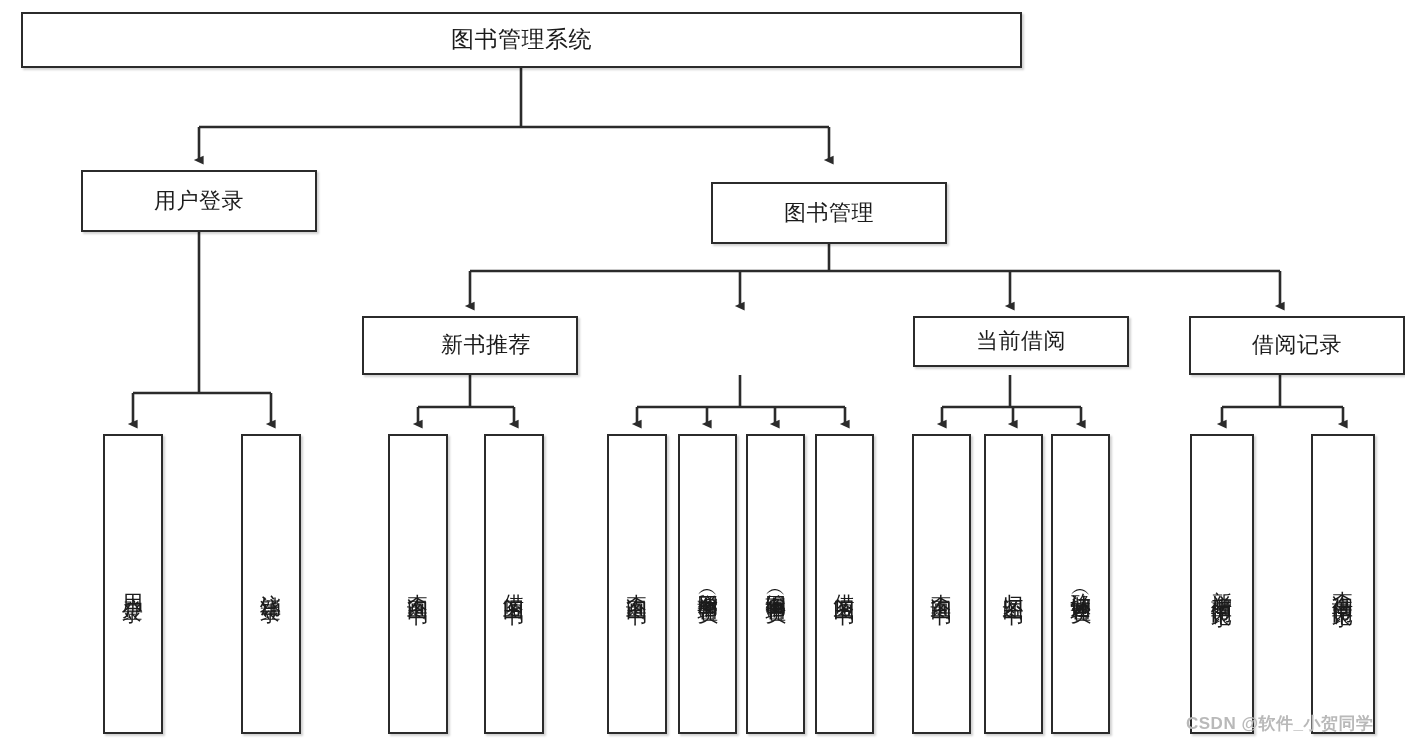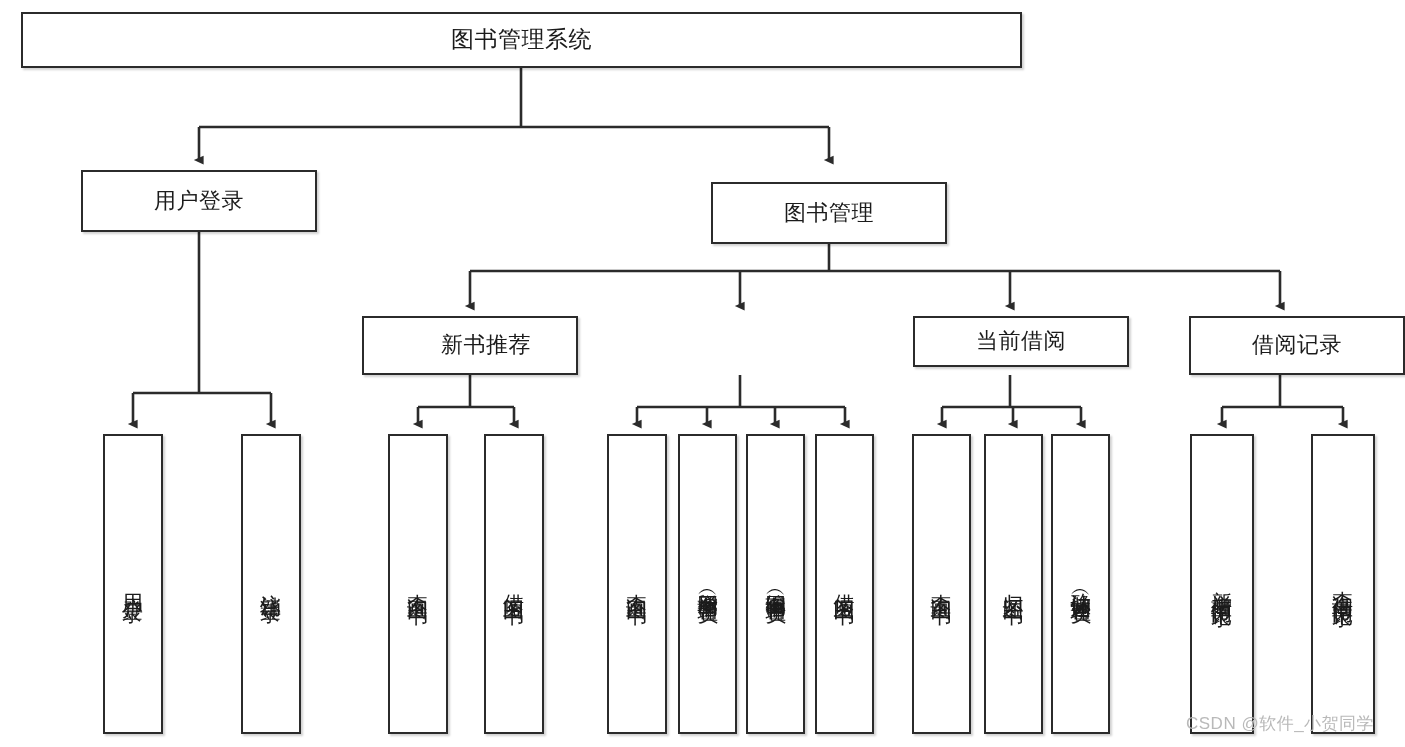--- a/index.html
+++ b/index.html
@@ -68,20 +68,21 @@
     font-size: 20.5px;
   }
   .watermark {
     position: absolute;
     left: 1186px;
     top: 712px;
     font-size: 17px;
     color: #b9b9b9;
     white-space: nowrap;
     letter-spacing: 0.5px;
+    font-weight: bold;
   }
 </style>
 </head>
 <body>
 
 <div id="canvas" style="background: rgb(255, 255, 255);">
 
   <svg id="edges" viewBox="0 0 1405 747">
     <defs>
       <marker id="arw" markerWidth="11" markerHeight="11" refX="4.6" refY="5.2" orient="auto" markerUnits="userSpaceOnUse">

